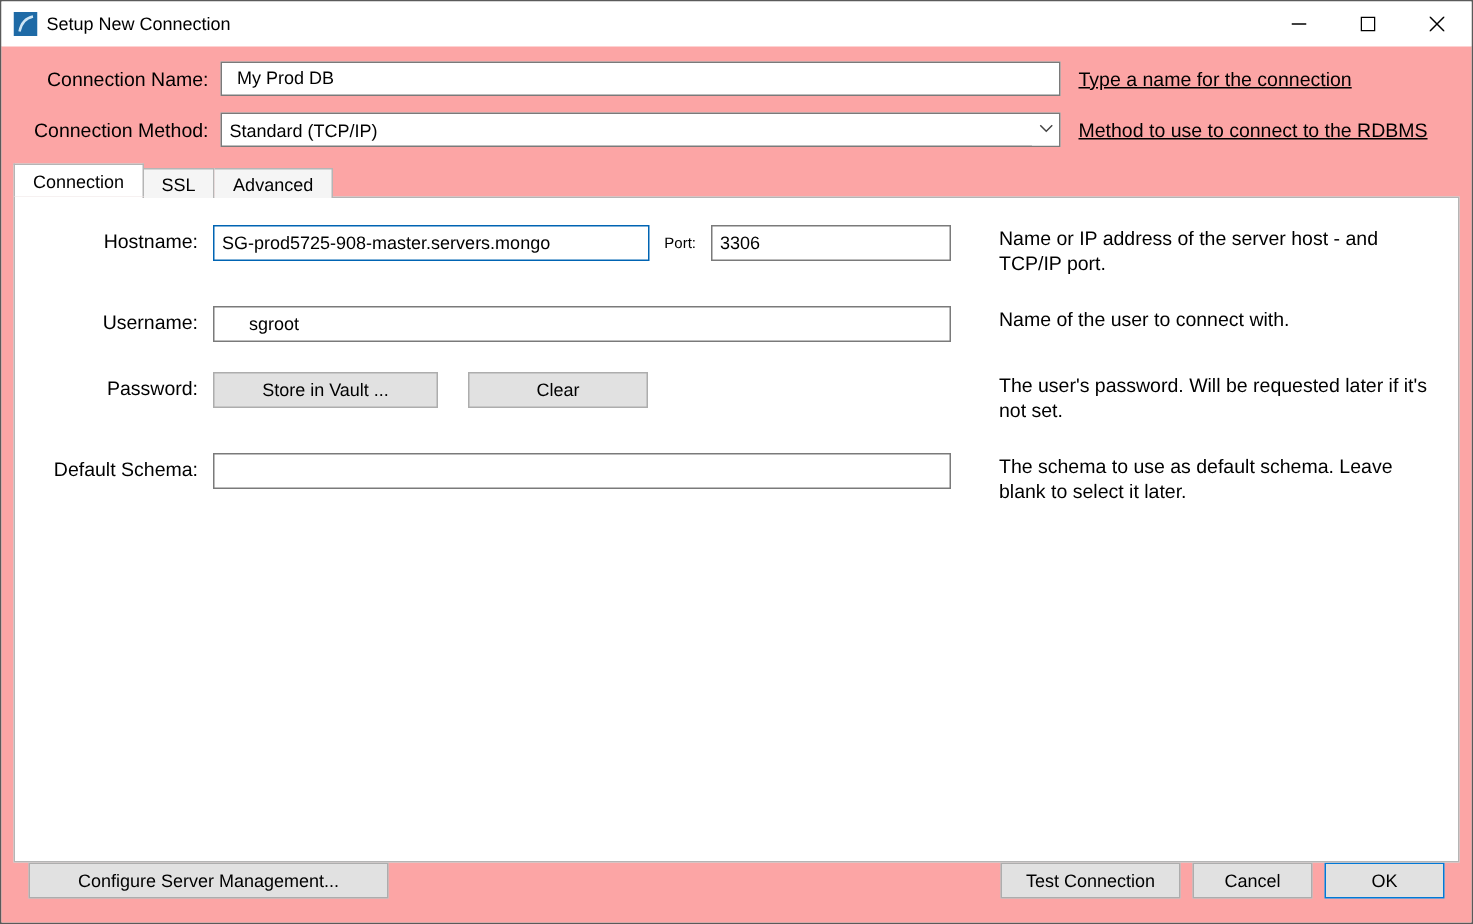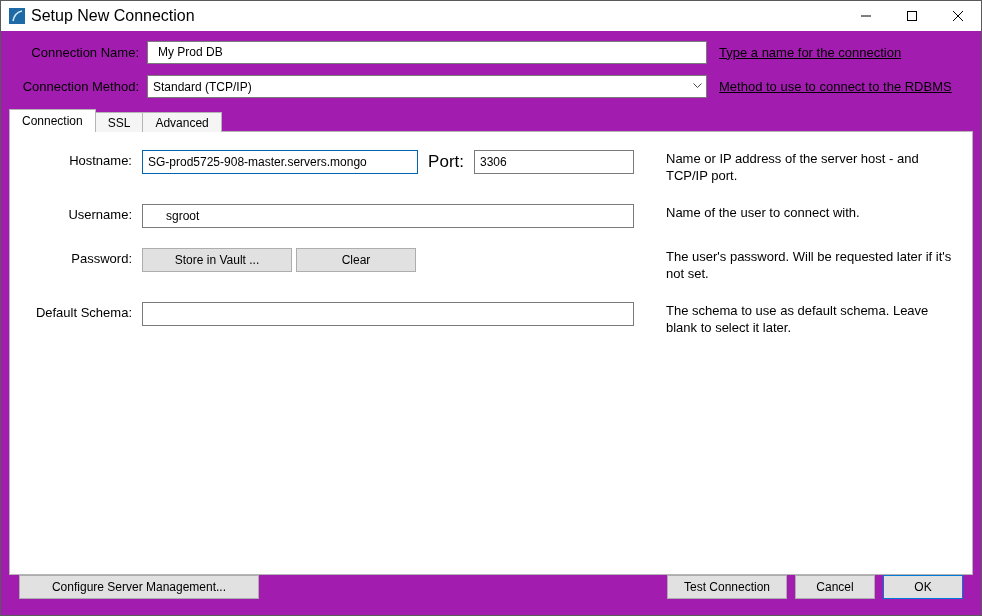--- a/index.html
+++ b/index.html
@@ -24,32 +24,32 @@
     background: #fff;
     border-bottom: 0;
   }
   .titlebar .app-icon {
     width: 16px; height: 16px;
     margin: 0 6px 0 8px;
     display: inline-flex;
   }
   .titlebar .title {
     flex: 1;
-    font-size: 16px;
+    font-size: 12px;
   }
   .winbtn {
     width: 46px; height: 30px;
     display: inline-flex; align-items: center; justify-content: center;
   }
   .winbtn svg { display: block; }
   .client {
     flex: 1;
     display: flex; flex-direction: column;
     padding: 4px 8px 0 8px;
-    background: #a21caf;
+    background: #fca5a5;
   }
   .toprow {
     display: flex; align-items: center;
     height: 34px;
   }
   .toprow .lbl {
     width: 138px;
     text-align: right;
     padding-right: 8px;
     font-size: 13px;
@@ -164,21 +164,21 @@
   }
   .hostname-input {
     flex: 1;
     height: 24px;
     border: 1px solid #0064b3;
     padding: 2px 5px;
     font: inherit;
     background: #fff;
   }
   .port-label {
-    font-size: 17px;
+    font-size: 10px;
   }
   .port-input {
     width: 160px;
     height: 24px;
     border: 1px solid #7a7a7a;
     padding: 2px 5px;
     font: inherit;
     background: #fff;
   }
   .username-input {
@@ -302,21 +302,21 @@
         <div class="formrow">
           <div class="flabel">Username:</div>
           <div class="fctrl">
             <input class="username-input" type="text" value="sgroot" style="">
           </div>
           <div class="fhint">Name of the user to connect with.</div>
         </div>
 
         <div class="formrow">
           <div class="flabel">Password:</div>
-          <div class="fctrl" style="gap:4px;">
+          <div class="fctrl" style="gap:20px;">
             <button class="std" style="min-width:150px;">Store in Vault ...</button>
             <button class="std" style="min-width:120px;">Clear</button>
           </div>
           <div class="fhint">The user's password. Will be requested later if it's not set.</div>
         </div>
 
         <div class="formrow">
           <div class="flabel">Default Schema:</div>
           <div class="fctrl">
             <input class="schema-input" type="text" value="" style="">

